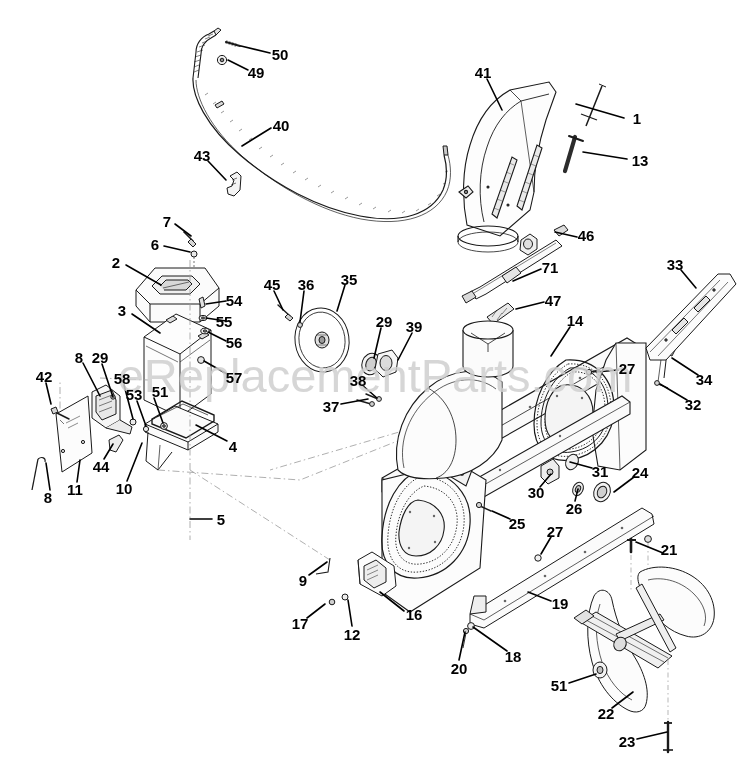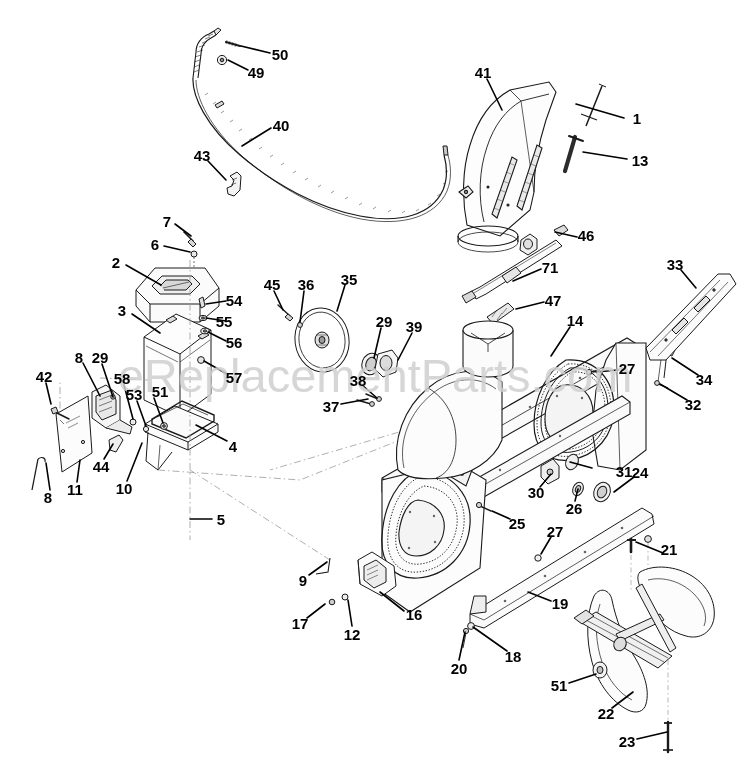--- a/index.html
+++ b/index.html
@@ -597,21 +597,21 @@
     <div class="callout" style="left: 627px; top: 741px;">23</div>
     <div class="callout" style="left: 640px; top: 472px;">24</div>
     <div class="callout" style="left: 517px; top: 523px;">25</div>
     <div class="callout" style="left: 574px; top: 508px;">26</div>
     <div class="callout" style="left: 627px; top: 368px;">27</div>
     <div class="callout" style="left: 555px; top: 531px;">27</div>
     <div class="callout" style="left: 559px; top: 685px;">51</div>
     <div class="callout" style="left: 100px; top: 357px;">29</div>
     <div class="callout" style="left: 384px; top: 321px;">29</div>
     <div class="callout" style="left: 536px; top: 492px;">30</div>
-    <div class="callout" style="left: 600px; top: 471px; margin-left: 24px;">31</div>
+    <div class="callout" style="left: 600px; top: 471px;">31</div>
     <div class="callout" style="left: 693px; top: 404px;">32</div>
     <div class="callout" style="left: 675px; top: 264px;">33</div>
     <div class="callout" style="left: 704px; top: 379px;">34</div>
     <div class="callout" style="left: 349px; top: 279px;">35</div>
     <div class="callout" style="left: 306px; top: 284px;">36</div>
     <div class="callout" style="left: 331px; top: 406px;">37</div>
     <div class="callout" style="left: 358px; top: 380px;">38</div>
     <div class="callout" style="left: 414px; top: 326px;">39</div>
     <div class="callout" style="left: 281px; top: 125px;">40</div>
     <div class="callout" style="left: 483px; top: 72px;">41</div>

